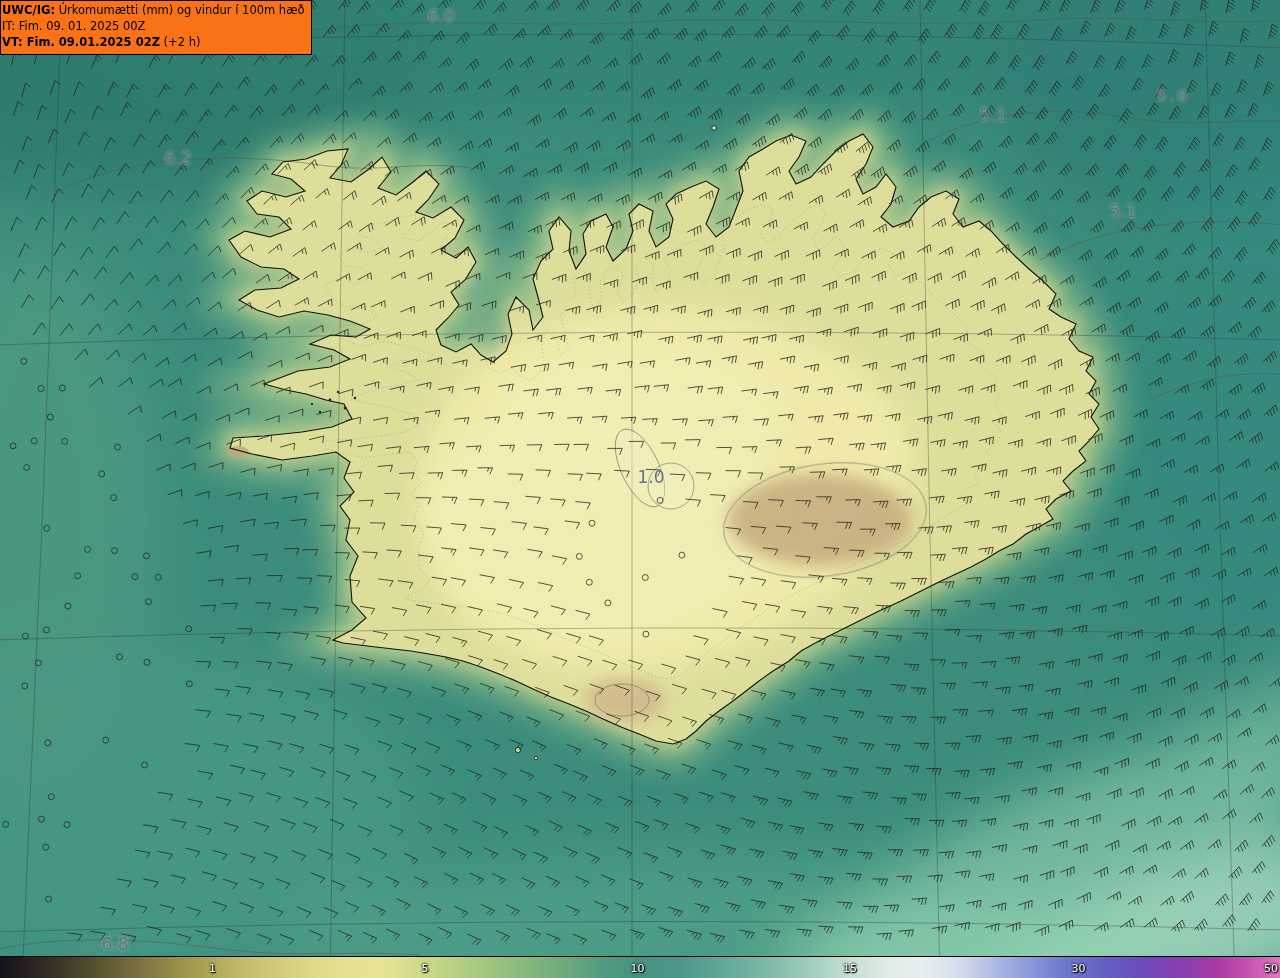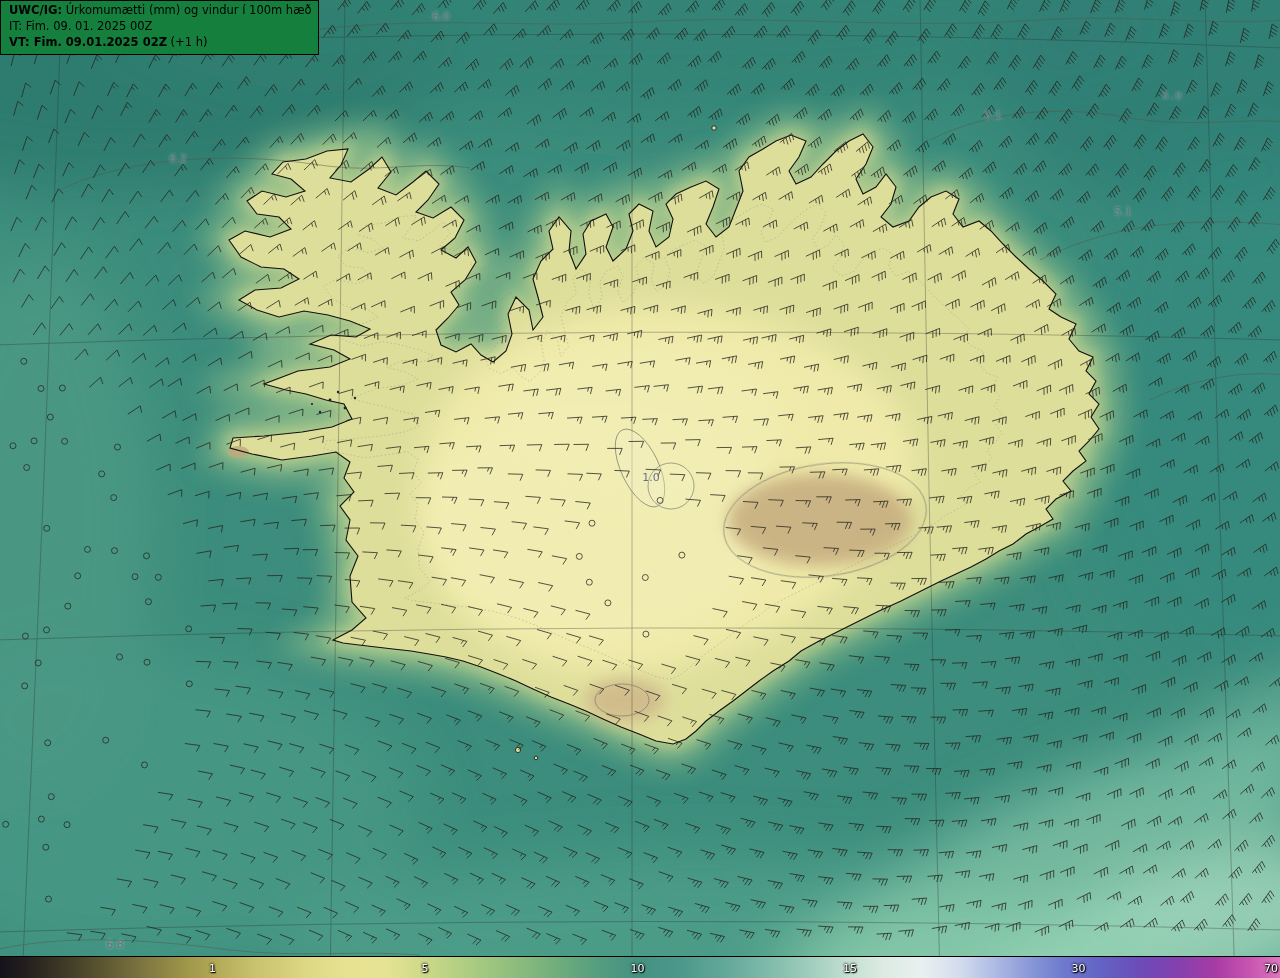--- a/index.html
+++ b/index.html
@@ -1,27 +1,27 @@
 <!DOCTYPE html>
 <html><head>
 <meta charset="utf-8">
 <style>
   * { margin:0; padding:0; box-sizing:border-box; }
   html,body { width:1280px; height:978px; overflow:hidden; background:#3c8d7d;
               font-family:"DejaVu Sans", sans-serif; }
   #app { position:relative; width:1280px; height:978px; overflow:hidden; }
   #map-svg { position:absolute; left:0; top:0; }
 
-  .title-box { position:absolute; top:0; left:0; z-index:6; background:#15803d;
-               border:1px solid #000; padding:2px 6px 3px 8px; font-size:11.5px;
+  .title-box { position:absolute; top:0; left:0; z-index:6; background:#f97316;
+               border:1px solid #000; padding:2px 6px 3px 1px; font-size:11.5px;
                line-height:1.38; color:#000; white-space:nowrap; }
   .title-box b { font-weight:bold; }
 
   .clabels { position:absolute; inset:0; z-index:3; pointer-events:none; }
-  .clabel { position:absolute; transform:translate(-50%,-50%); font-size:11px;
+  .clabel { position:absolute; transform:translate(-50%,-50%); font-size:17px;
             color:#64737a; text-shadow:0 0 3px rgba(235,242,238,0.55); }
 
   .colorbar { position:absolute; left:0; right:0; bottom:0; height:22px; z-index:6;
               border-top:1px solid #000; overflow:hidden; }
   .colorbar-gradient { position:absolute; inset:0; }
   .cb-tick { position:absolute; top:50%; transform:translate(-50%,-50%);
              font-size:11px; color:#fff;
              text-shadow:0 0 2px #000, 0 0 3px #000, 1px 1px 1px #000; }
 </style>
 </head>
@@ -174,28 +174,28 @@
       <span class="clabel" style="left: 1172px; top: 96px; font-family: Liberation Mono, monospace;">5.0</span>
       <span class="clabel" style="left: 993px; top: 115px;">5.1</span>
       <span class="clabel" style="left: 1123px; top: 211px;">5.1</span>
       <span class="clabel" style="left: 651px; top: 477px;">1.0</span>
       <span class="clabel" style="left: 105px; top: 944px; margin-left: 10px;">6.8</span>
     </div>
 
   <div class="title-box">
     <div><b>UWC/IG:</b><span> Úrkomumætti (mm) og vindur í 100m hæð</span></div>
     <div>IT: Fim. 09. 01. 2025 00Z</div>
-    <div><b>VT: Fim. 09.01.2025 02Z</b><span> (+1 h)</span></div>
+    <div><b>VT: Fim. 09.01.2025 02Z</b><span> (+2 h)</span></div>
   </div>
 
   <div class="colorbar">
     <div class="colorbar-gradient" id="cbgrad" style="background: linear-gradient(to right, rgb(20, 18, 28) 0%, rgb(36, 31, 30) 2%, rgb(62, 58, 38) 5%, rgb(92, 86, 48) 8%, rgb(123, 116, 64) 11%, rgb(153, 145, 71) 14%, rgb(176, 168, 85) 16.6%, rgb(201, 194, 110) 20%, rgb(221, 216, 132) 24%, rgb(231, 226, 146) 27%, rgb(230, 228, 148) 30%, rgb(205, 217, 136) 33.2%, rgb(178, 207, 130) 36%, rgb(143, 190, 125) 40%, rgb(108, 171, 124) 44%, rgb(83, 156, 128) 47%, rgb(69, 145, 129) 49.8%, rgb(75, 151, 138) 53%, rgb(101, 170, 155) 57%, rgb(136, 192, 175) 61%, rgb(168, 210, 194) 64%, rgb(196, 224, 211) 66.4%, rgb(220, 235, 227) 69%, rgb(233, 240, 240) 72%, rgb(211, 220, 238) 75%, rgb(170, 183, 227) 78%, rgb(130, 146, 214) 81%, rgb(111, 123, 206) 83%, rgb(99, 99, 196) 86%, rgb(108, 76, 184) 89%, rgb(132, 64, 174) 92%, rgb(168, 59, 164) 95%, rgb(198, 83, 175) 97.5%, rgb(223, 118, 192) 100%);"></div>
     <div id="cbticks">
         <span class="cb-tick" style="left: 16.6%;">1</span>
         <span class="cb-tick" style="left: 33.2%;">5</span>
         <span class="cb-tick" style="left: 49.8%;">10</span>
         <span class="cb-tick" style="left: 66.4%;">15</span>
         <span class="cb-tick" style="left: 83%; margin-left: 16px;">30</span>
-        <span class="cb-tick" style="left: 99.3%;">70</span>
+        <span class="cb-tick" style="left: 99.3%;">50</span>
       </div>
   </div>
 
 </div>
 
 </body></html>

